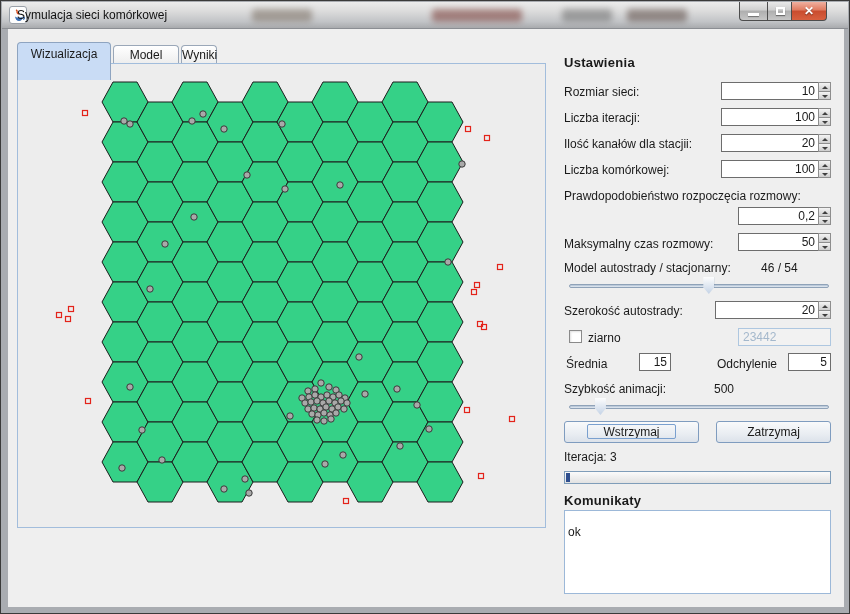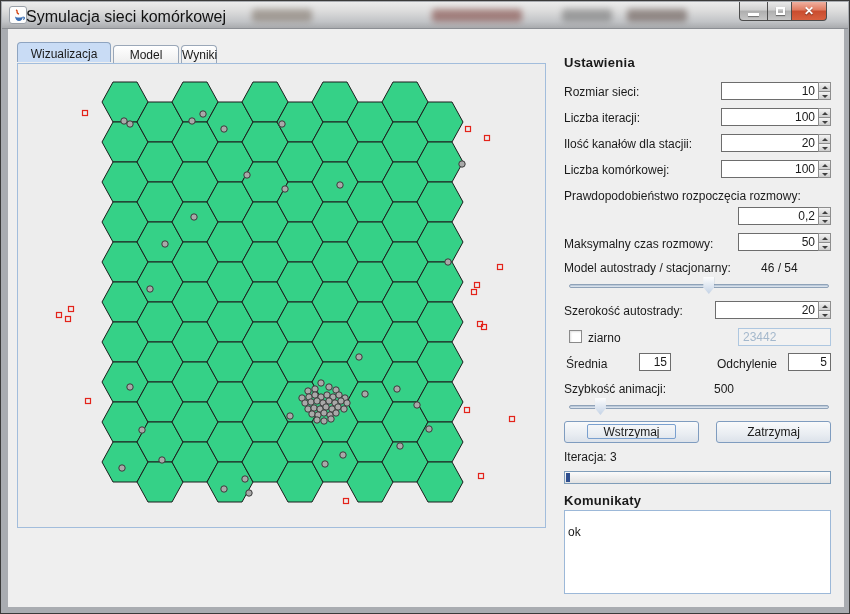--- a/index.html
+++ b/index.html
@@ -8,42 +8,42 @@
 
   .window { position:relative; width:850px; height:614px; background:#a9acb1; border:1px solid #3a3a3a; overflow:hidden; }
 
   
   .titlebar { position:absolute; left:1px; top:1px; width:846px; height:27px;
     background:linear-gradient(180deg,#ececec 0%,#dcdcdc 35%,#c2c4c7 75%,#a9abae 100%);
     border-bottom:1px solid #8b8e93; overflow:hidden; }
   .app-icon { position:absolute; left:7px; top:4px; width:18px; height:18px; background:#fdfdfd;
     border:1px solid #9aa0a8; border-radius:3px; }
   .app-icon svg { position:absolute; left:1px; top:1px; }
-  .title-text { position:absolute; left:24px; top:6px; font-size:16px; color:#111; white-space:nowrap; }
+  .title-text { position:absolute; left:15px; top:6px; font-size:12px; color:#111; white-space:nowrap; }
   .tb-artifact { position:absolute; top:7px; height:13px; filter:blur(3px); opacity:.55; border-radius:3px; }
 
   .winbtns { position:absolute; right:21px; top:0; height:19px; display:flex; }
   .winbtn { height:19px; border:1px solid #4d4d4d; border-top:none; position:relative; }
   .winbtn.min { width:28px; border-radius:0 0 0 4px;
     background:linear-gradient(180deg,#e9e9e9,#cfcfcf 45%,#aeaeae 50%,#c6c6c6); border-right:none; }
   .winbtn.max { width:25px;
     background:linear-gradient(180deg,#e9e9e9,#cfcfcf 45%,#aeaeae 50%,#c6c6c6); }
   .winbtn.close { width:35px; border-radius:0 0 4px 0; border-left:none;
     background:linear-gradient(180deg,#f0b0a0,#e07a5f 45%,#c94c2e 50%,#d8603f); }
   .glyph-min { position:absolute; left:8px; top:11px; width:11px; height:3px; background:#fff; box-shadow:0 1px 1px rgba(0,0,0,.4); }
   .glyph-max { position:absolute; left:8px; top:5px; width:9px; height:8px; border:2px solid #fff; box-shadow:0 1px 1px rgba(0,0,0,.4); }
   .glyph-close { position:absolute; width:100%; text-align:center; top:2px; color:#fff; font-weight:bold; font-size:12px; text-shadow:0 1px 1px rgba(0,0,0,.45); }
 
   
   .client { position:absolute; left:7px; top:28px; width:836px; height:578px; background:#efefef; }
 
   
   .tab { position:absolute; text-align:center; border:1px solid #8ea4c0; border-bottom:none;
     border-radius:4px 4px 0 0; cursor:default; }
-  .tab.selected { left:9px; top:13px; width:94px; height:20px; background:#c9dcf5; padding-top:4px; z-index:3; }
+  .tab.selected { left:9px; top:13px; width:94px; height:38px; background:#c9dcf5; padding-top:4px; z-index:3; }
   .tab.unsel { top:16px; height:19px; background:linear-gradient(180deg,#ffffff,#ededed); padding-top:2px; border-color:#9aa7b8; z-index:1; }
   .tab.t2 { left:105px; width:66px; }
   .tab.t3 { left:173px; width:36px;text-align:center; }
 
   
   .vizpanel { position:absolute; left:9px; top:34px; width:529px; height:465px;
     background:#ededed; border:1px solid #a2bddc; z-index:2; }
 
   
   .lbl { position:absolute; white-space:nowrap; }

